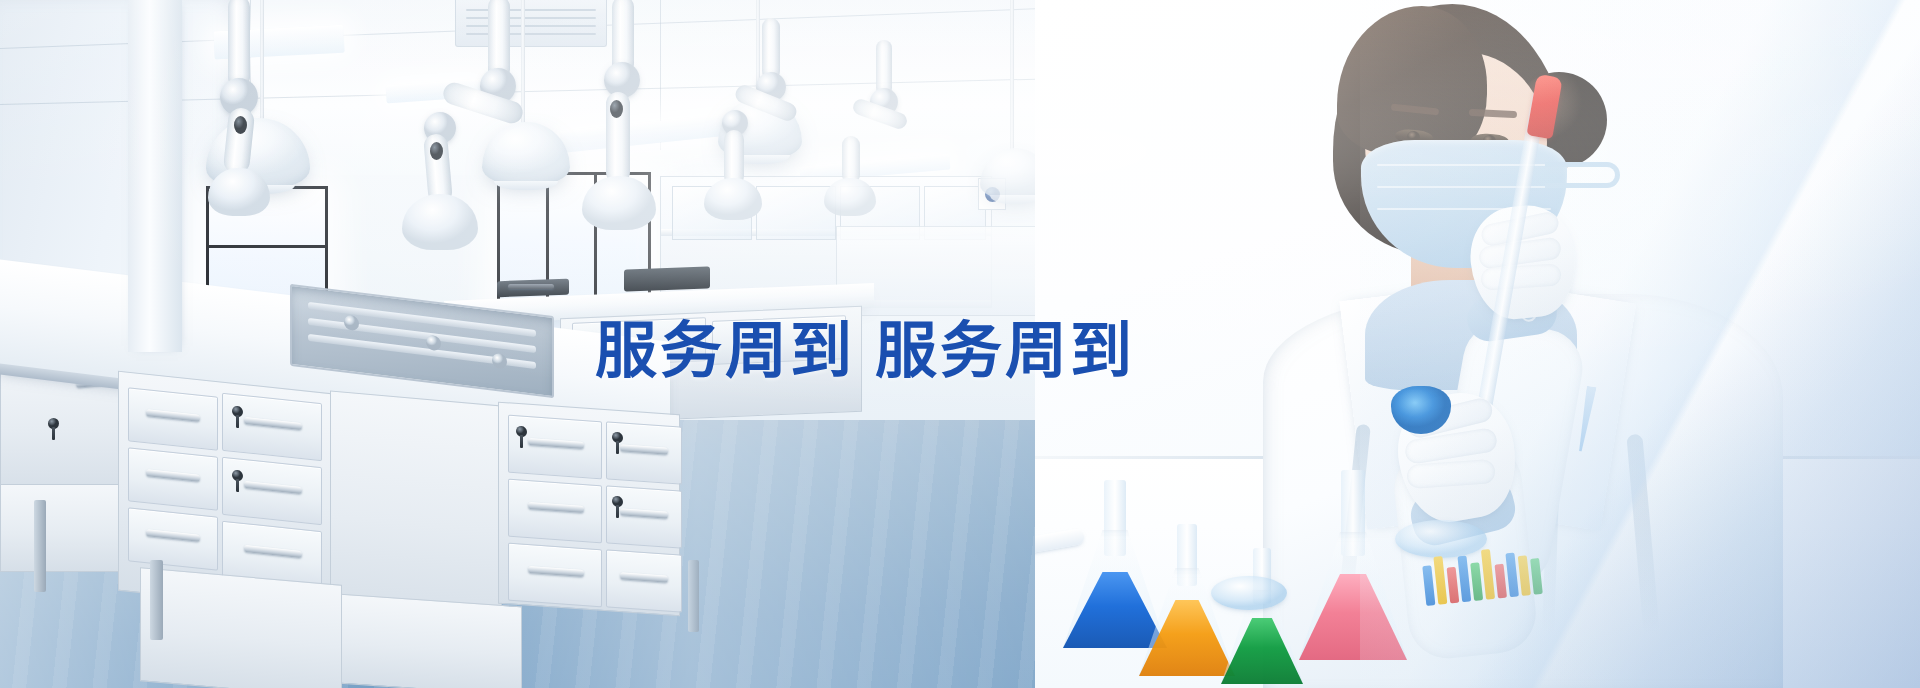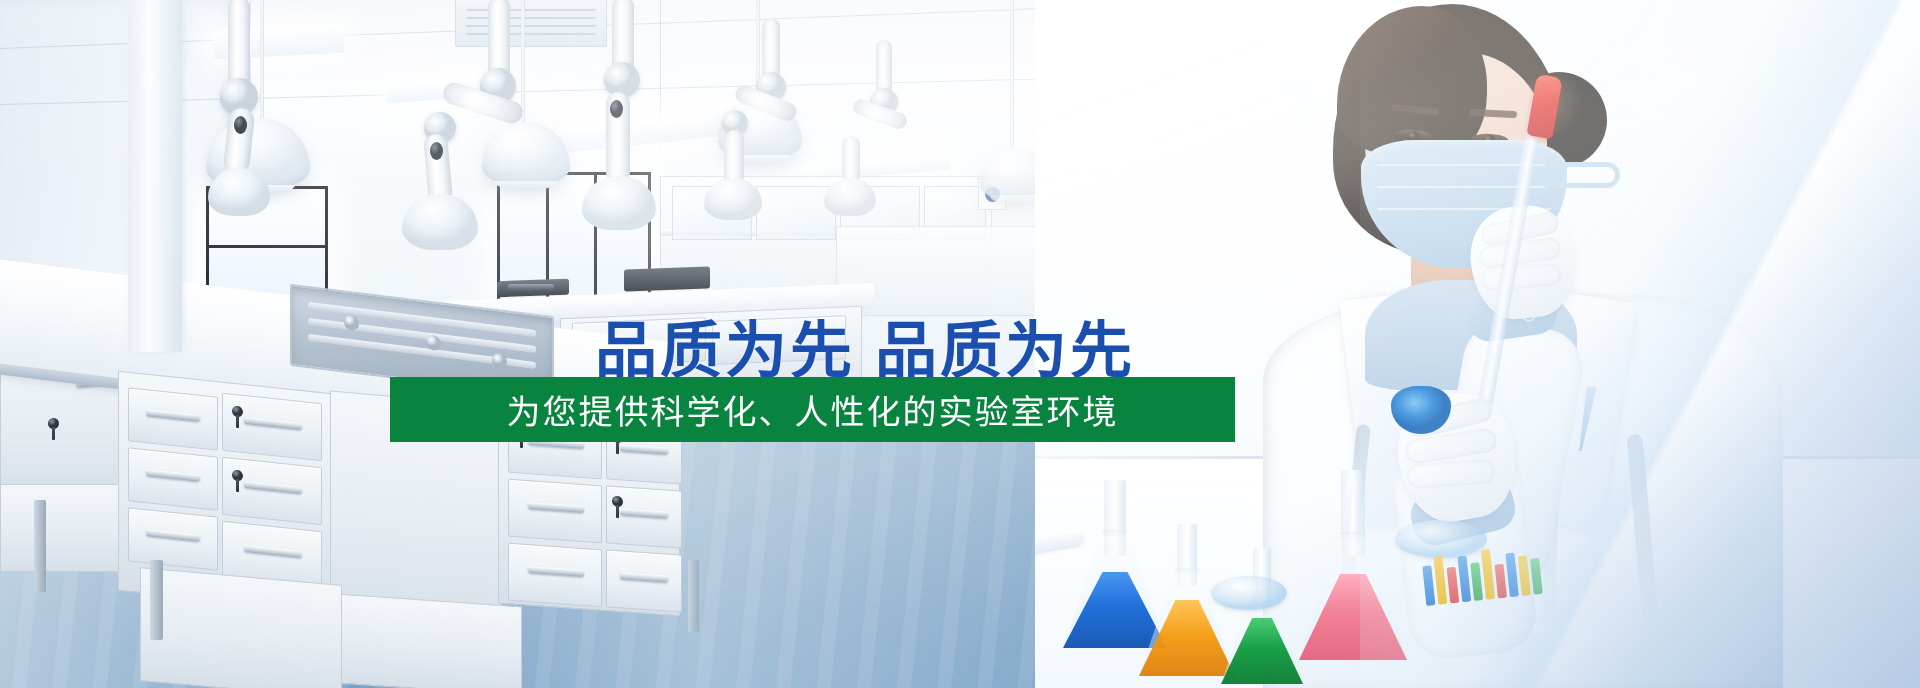--- a/index.html
+++ b/index.html
@@ -706,20 +706,17 @@
 
       <div class="diag-wipe"></div>
       <div class="corner-blue"></div>
     </div>
 
     <div class="global-haze"></div>
   </div>
 
   <div class="overlay">
 
-    <div class="cn-head">品质为先 品质为先</div>
-
-    <div class="green-bar">
-      <span>为您提供科学化、人性化的实验室环境</span>
-    </div>
+    <div class="cn-head">服务周到 服务周到</div>
+
   </div>
 
 </div>
 
 </body></html>

